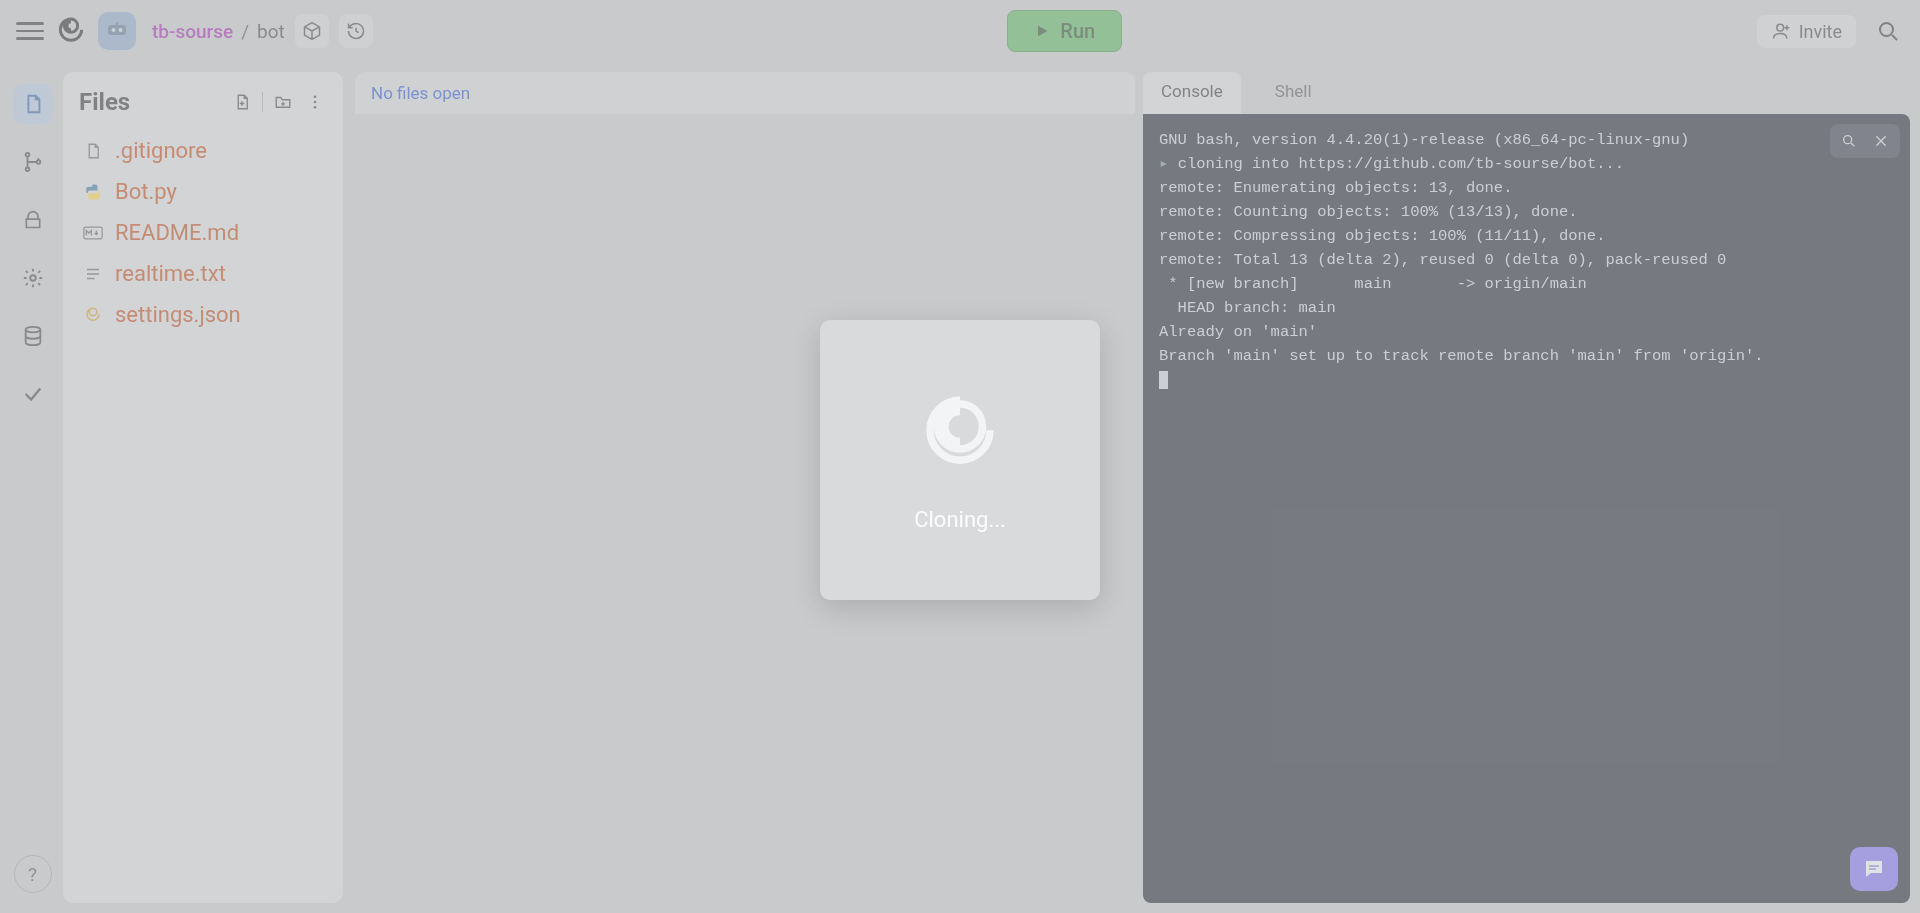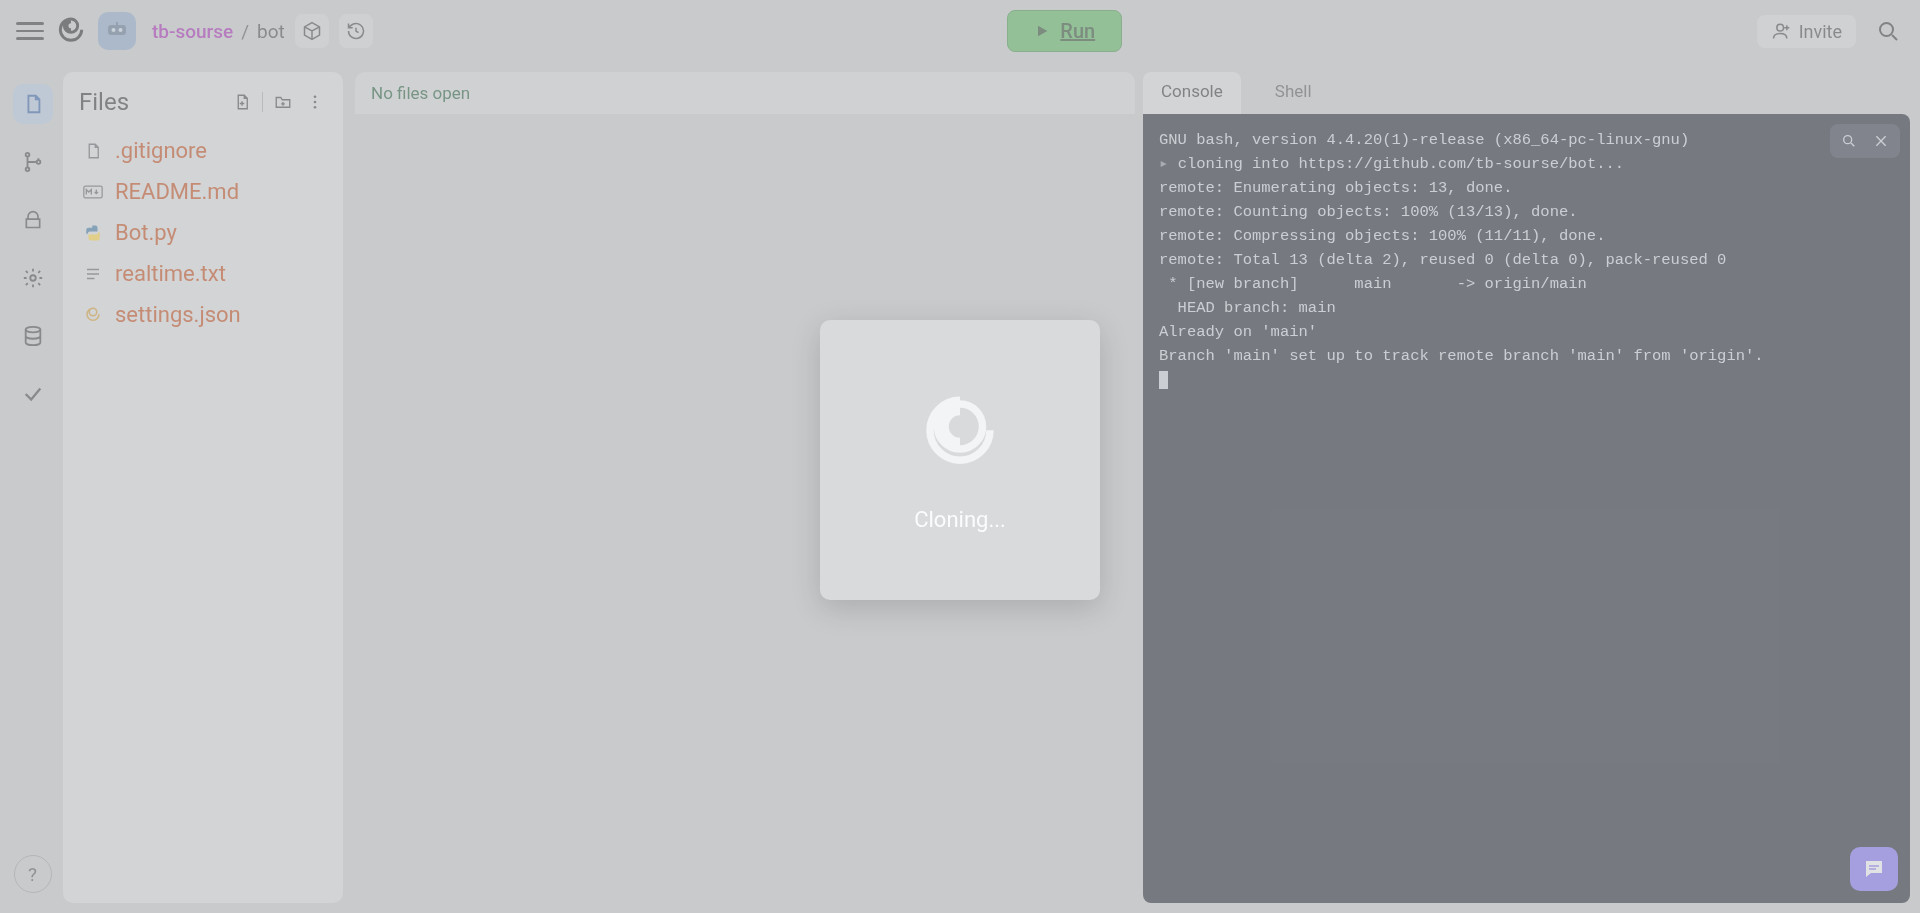--- a/index.html
+++ b/index.html
@@ -25,49 +25,49 @@
 .hamburger span { height:2.5px; background:#2b2b2b; border-radius:2px;}
 .logo { width:34px;height:34px; display:flex; align-items:center; justify-content:center;}
 .avatar { width:38px;height:38px; background:#8aa5c9; border-radius:10px; display:flex; align-items:center; justify-content:center;}
 .avatar svg{width:24px;height:24px;}
 .breadcrumb { display:flex; align-items:center; gap:8px; font-size:19px; margin-left:6px;}
 .breadcrumb .owner{ color:#a21caf; font-weight:500;}
 .breadcrumb .sep{ color:#4a4d50;}
 .breadcrumb .repo{ color:#3a3c3e;}
 .cube-btn,.history-btn{width:34px;height:34px;border-radius:8px;display:flex;align-items:center;justify-content:center;background:#d6d8da;cursor:pointer;}
 .header-spacer{flex:1;}
-.run-btn{ margin:0 auto; background:#54b35a; border:1px solid #3c8f42; border-radius:8px; padding:8px 26px; display:flex; align-items:center; gap:10px; cursor:pointer; font-size:20px; font-weight:500; color:#1f4022;text-decoration:underline;}
+.run-btn{ margin:0 auto; background:#54b35a; border:1px solid #3c8f42; border-radius:8px; padding:8px 26px; display:flex; align-items:center; gap:10px; cursor:pointer; font-size:20px; font-weight:500; color:#1f4022;}
 .header-right{display:flex;align-items:center;gap:16px;}
 .invite-btn{display:flex;align-items:center;gap:8px;color:#3b3d3f;font-size:18px;background:#d8d9db;border-radius:8px;padding:6px 14px;cursor:pointer;}
 .search-head{width:32px;height:32px;display:flex;align-items:center;justify-content:center;cursor:pointer;}
 
 
 .main {position:absolute; top:62px; left:0; right:0; bottom:0;}
 
 
 .left-rail{position:absolute;left:10px;top:10px;bottom:10px;width:45px;display:flex;flex-direction:column;align-items:center;gap:18px;padding-top:12px;}
 .rail-icon{width:40px;height:40px;border-radius:10px;display:flex;align-items:center;justify-content:center;cursor:pointer;color:#3a3c3e;}
 .rail-icon.active{background:#b3c5e0;}
 .help-icon{position:absolute;bottom:10px;width:38px;height:38px;border:1.5px solid #9b9ea0;border-radius:50%;display:flex;align-items:center;justify-content:center;color:#4a4d50;font-size:19px;cursor:pointer;}
 
 
 .files-panel{position:absolute;left:63px;top:10px;bottom:10px;width:280px;background:#dedfe1;border-radius:10px;padding:12px 0;}
 .files-header{display:flex;align-items:center;justify-content:space-between;padding:4px 16px 14px;}
-.files-title{font-size:24px;font-weight:400;color:#2b2c2e;}
+.files-title{font-size:24px;font-weight:700;color:#2b2c2e;}
 .files-actions{display:flex;align-items:center;gap:8px;}
 .files-act{width:24px;height:24px;display:flex;align-items:center;justify-content:center;cursor:pointer;color:#3a3c3e;}
 .files-divider{width:1px;height:20px;background:#a5a7a9;}
 .file-list{display:flex;flex-direction:column;}
 .file-item{display:flex;align-items:center;gap:12px;padding:8px 20px;cursor:pointer;color:#c2410c;font-size:22px;}
 .file-icon{width:20px;height:20px;flex-shrink:0;display:flex;align-items:center;justify-content:center;}
 
 
 .editor-area{position:absolute;left:355px;top:10px;bottom:10px;width:780px;background:#c9cbcd;border-radius:10px;}
 .editor-tabbar{height:42px;background:#d9dadc;border-radius:10px 10px 0 0;display:flex;align-items:center;padding-left:16px;}
-.no-files{color:#14532d;font-size:17px;}
+.no-files{color:#1d4ed8;font-size:17px;}
 .editor-body{position:absolute;top:42px;left:0;right:0;bottom:0;background:#c9cbcd;}
 
 
 .right-panel{position:absolute;left:1143px;right:10px;top:10px;bottom:10px;}
 .right-tabs{height:42px;display:flex;gap:16px;}
 .right-tab{padding:9px 18px;font-size:17px;cursor:pointer;color:#4d4f51;border-radius:8px 8px 0 0;}
 .right-tab.active{background:#dedfe1;color:#2b2c2e;}
 .console-body{position:absolute;top:42px;left:0;right:0;bottom:0;background:#141825;border-radius:0 8px 8px 8px;padding:14px 16px;font-family:"SFMono-Regular",Consolas,"Liberation Mono",Menlo,monospace;font-size:15.5px;line-height:1.55;color:#cfd3dc;overflow:hidden;}
 .console-line{white-space:pre;}
 .console-prompt::before{content:"\025B8  ";color:#7e8595;}
@@ -214,35 +214,35 @@
       <div class="file-item">
         <span class="file-icon">
             <svg width="18" height="18" viewBox="0 0 24 24">
               <path fill="none" stroke="#5a5d5f" stroke-width="1.8" d="M7 3h8l4 4v14H7z M15 3v4h4"></path>
             </svg>
           </span>
         <span>.gitignore</span>
       </div>
       <div class="file-item">
         <span class="file-icon">
+            <svg width="18" height="18" viewBox="0 0 24 24">
+              <path fill="#3671a3" d="M11 2h4a3 3 0 0 1 3 3v5H8a3 3 0 0 0-3 3H3V8a3 3 0 0 1 3-3h5V2z"></path>
+              <path fill="#ffd43b" d="M13 22H9a3 3 0 0 1-3-3v-5h10a3 3 0 0 0 3-3h2v8a3 3 0 0 1-3 3h-5v0z"></path>
+            </svg>
+          </span>
+        <span>Bot.py</span>
+      </div>
+      <div class="file-item">
+        <span class="file-icon">
             <svg width="20" height="14" viewBox="0 0 24 16">
               <rect x="1" y="1" width="22" height="14" rx="2" fill="none" stroke="#5a5d5f" stroke-width="1.5"></rect>
               <path stroke="#5a5d5f" stroke-width="1.6" fill="none" d="M4 11V5l3 3 3-3v6 M16 5v5 M14 8l2 2 2-2"></path>
             </svg>
           </span>
         <span>README.md</span>
-      </div>
-      <div class="file-item">
-        <span class="file-icon">
-            <svg width="18" height="18" viewBox="0 0 24 24">
-              <path fill="#3671a3" d="M11 2h4a3 3 0 0 1 3 3v5H8a3 3 0 0 0-3 3H3V8a3 3 0 0 1 3-3h5V2z"></path>
-              <path fill="#ffd43b" d="M13 22H9a3 3 0 0 1-3-3v-5h10a3 3 0 0 0 3-3h2v8a3 3 0 0 1-3 3h-5v0z"></path>
-            </svg>
-          </span>
-        <span>Bot.py</span>
       </div>
       <div class="file-item">
         <span class="file-icon">
             <svg width="18" height="18" viewBox="0 0 24 24">
               <path stroke="#5a5d5f" stroke-width="2" d="M4 6h16M4 12h16M4 18h10"></path>
             </svg>
           </span>
         <span>realtime.txt</span>
       </div>
       <div class="file-item">

